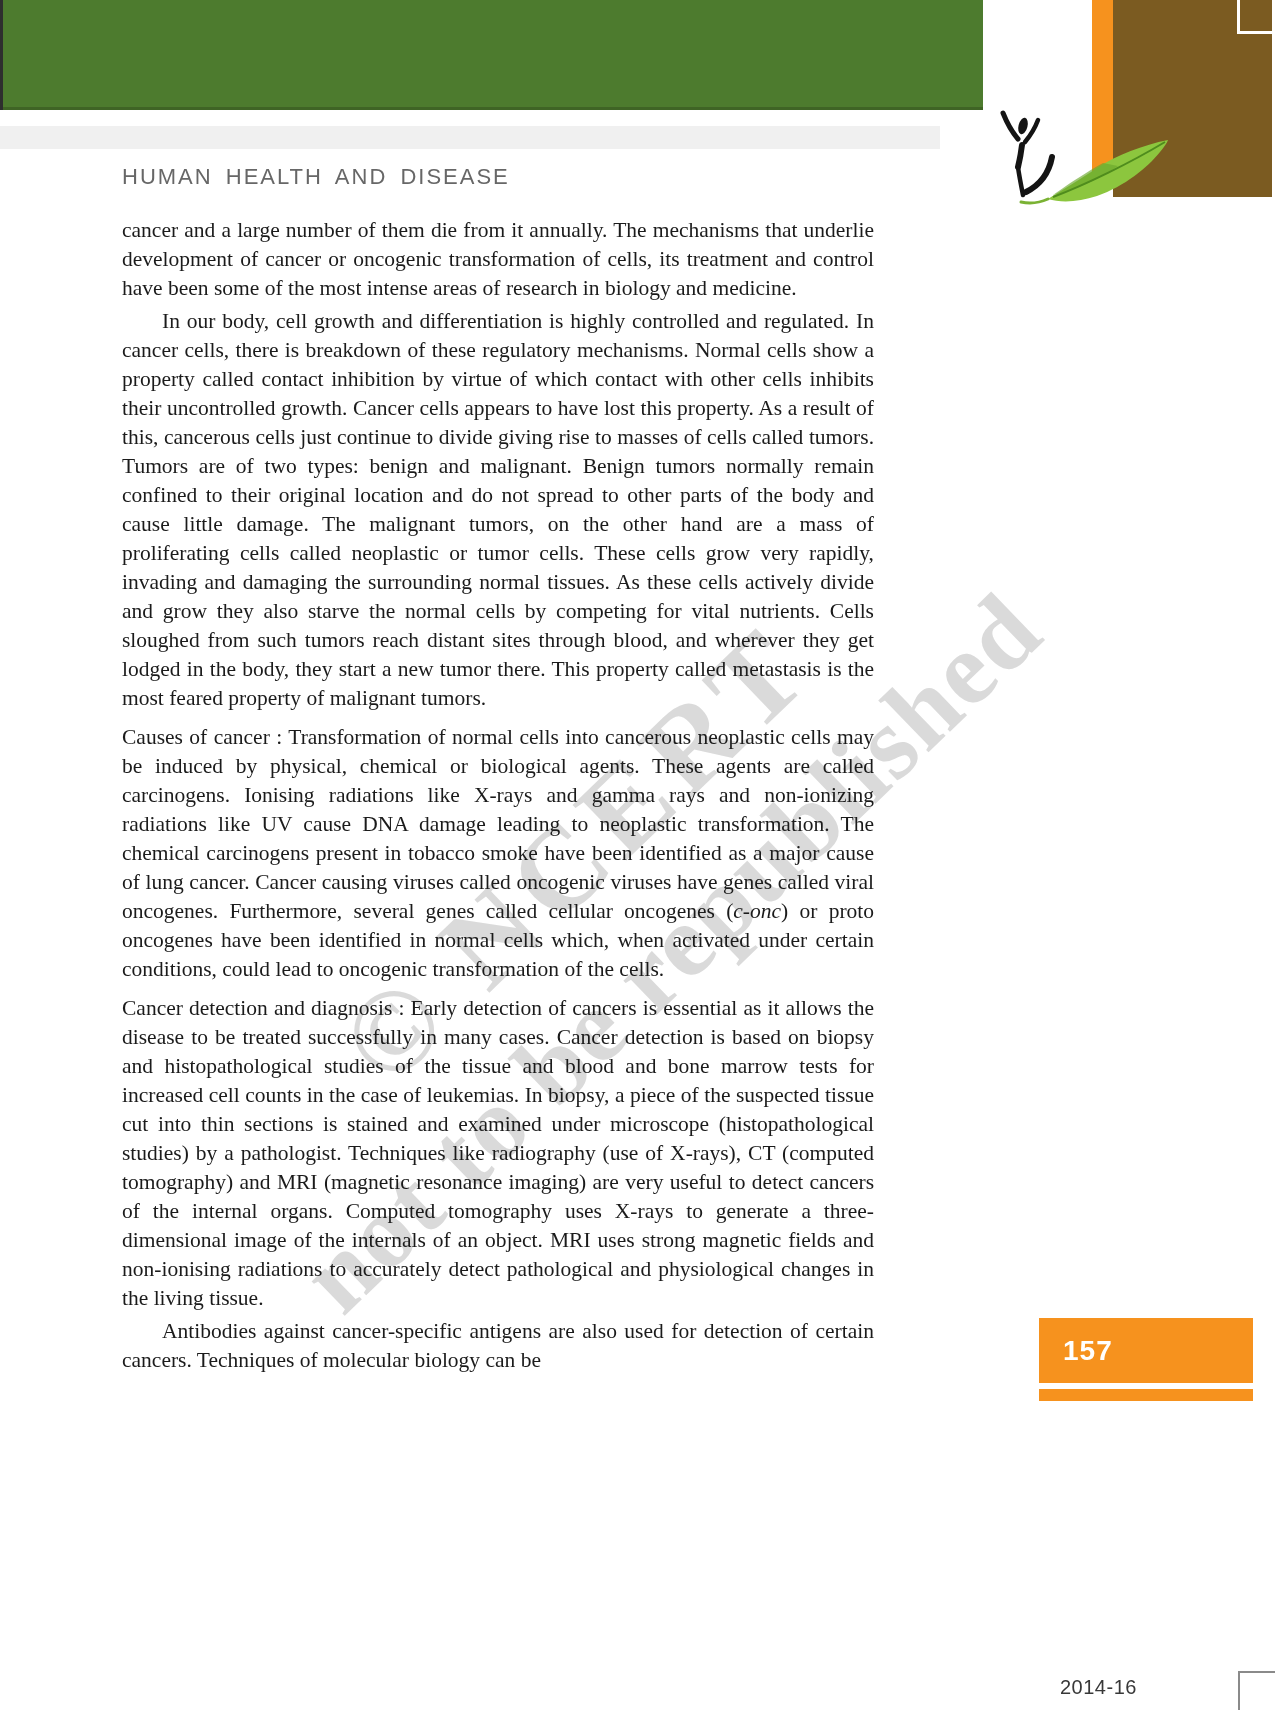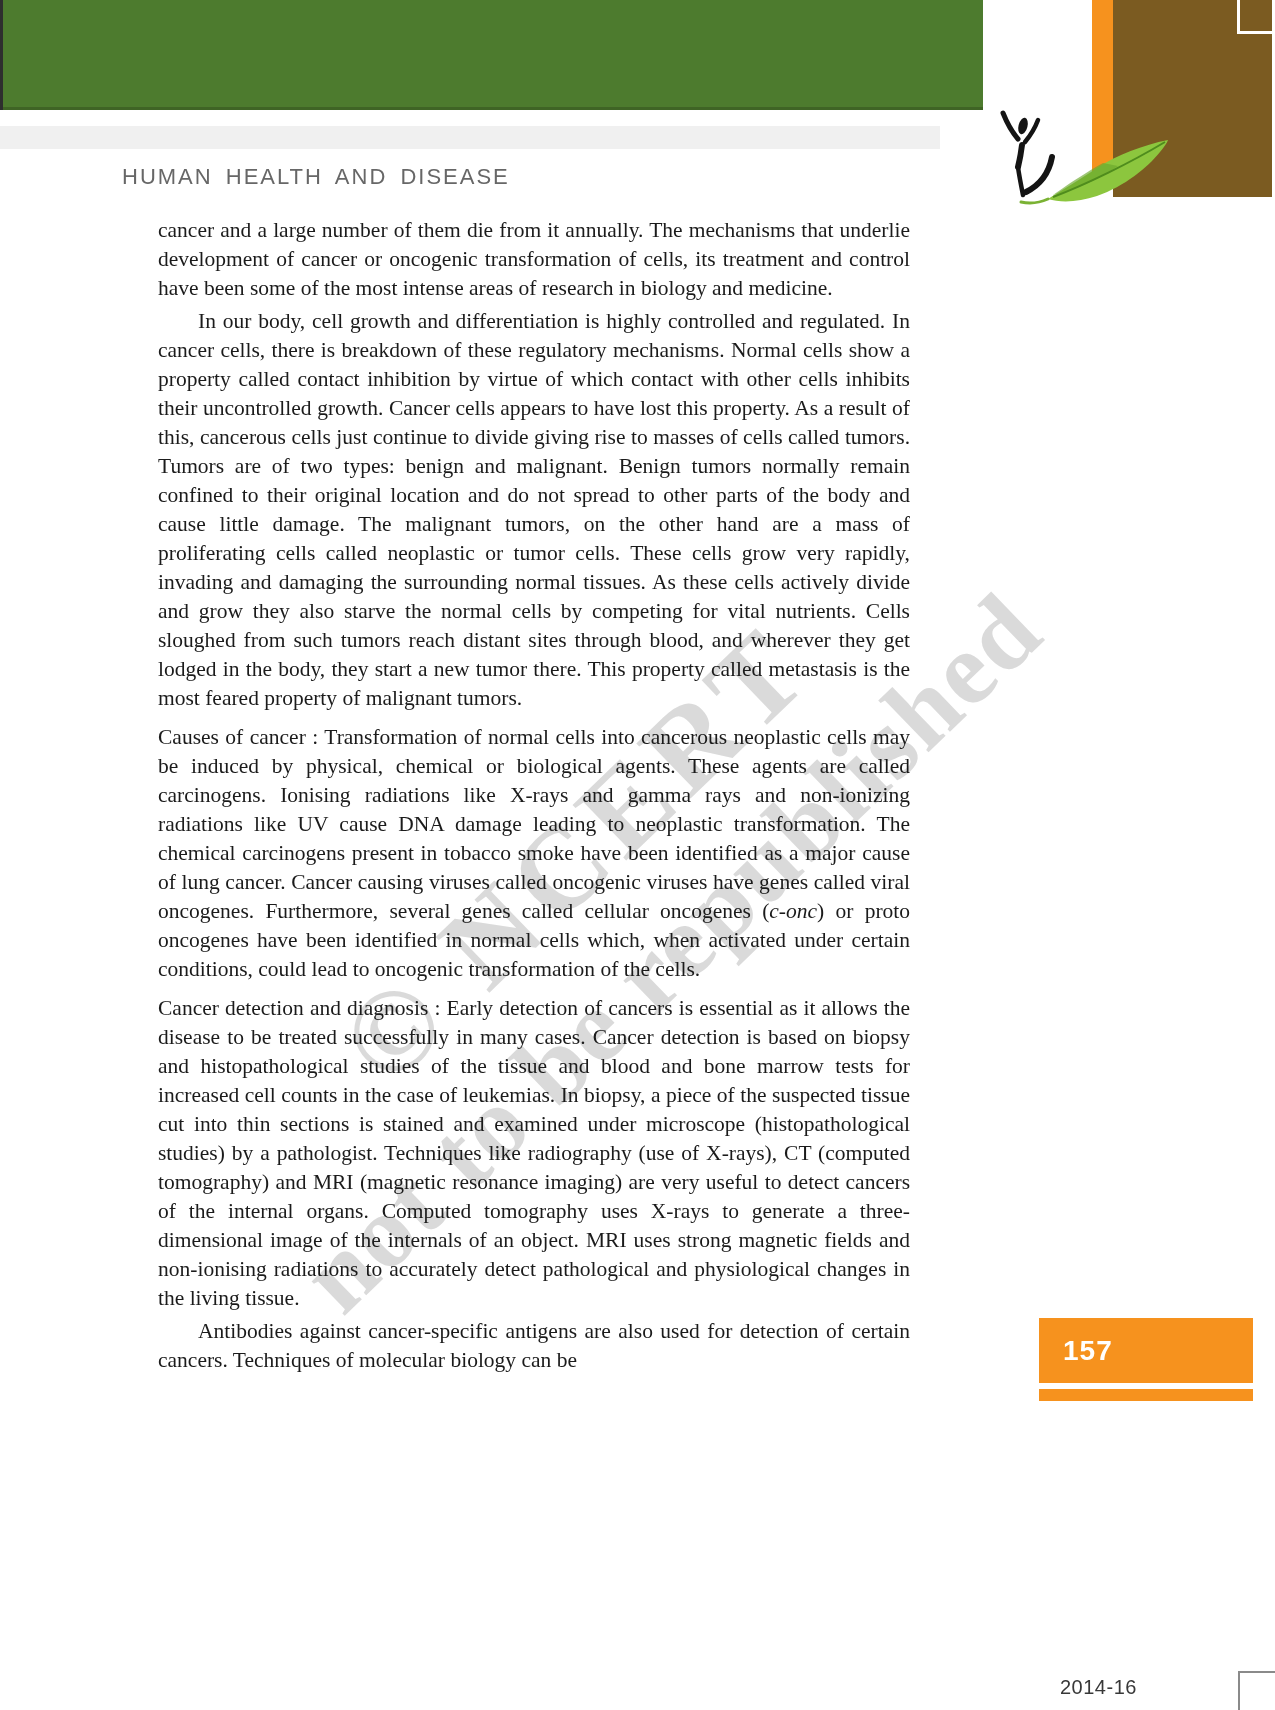--- a/index.html
+++ b/index.html
@@ -73,21 +73,20 @@
     font-weight: bold;
     white-space: nowrap;
   }
   .watermark-line1 { font-size: 118px; letter-spacing: 10px; }
   .watermark-line2 { font-size: 104px; letter-spacing: 2px; }
   
   .document-body {
     position: absolute; left: 122px; top: 216px;
     width: 752px;
     z-index: 1;
-    margin-left: 36px;
   }
   .document-body p.para {
     margin: 0;
     font-family: "Liberation Serif", serif;
     font-size: 21.5px; line-height: 29px;
     color: #1b1b1b;
     text-align: justify;
   }
   .document-body p.para.indent  { text-indent: 40px; }
   .document-body p.para.gap-small { margin-top: 4px; }

